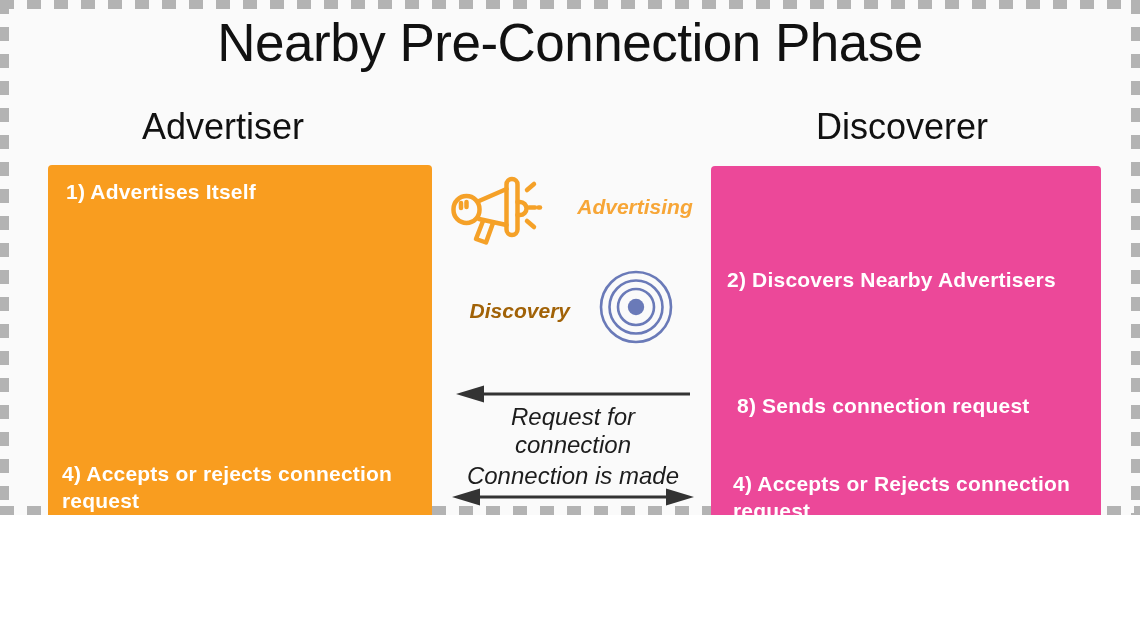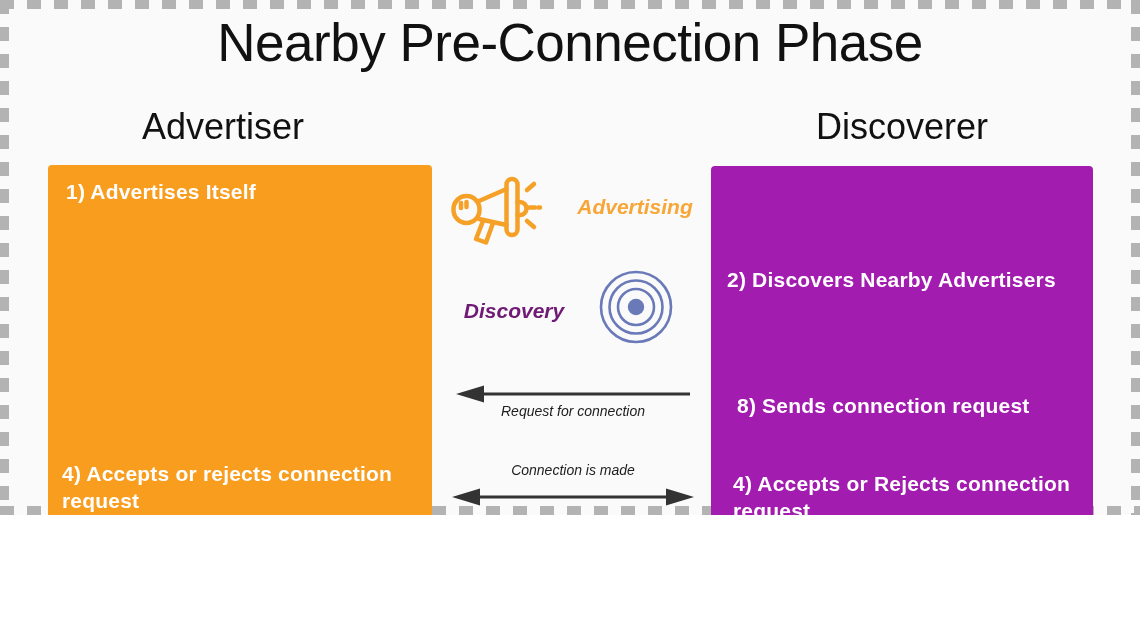--- a/index.html
+++ b/index.html
@@ -28,48 +28,48 @@
   }
   .col-header{
     position:absolute;top:106px;
     font-size:36px;font-weight:400;color:#111;text-align:center;
   }
   .col-header.adv{left:48px;width:350px;}
   .col-header.disc{left:711px;width:382px;}
 
   .box{position:absolute;top:165px;height:439px;border-radius:4px;}
   .box.orange{left:48px;width:384px;background:#f99d1f;}
-  .box.blue{left:711px;top:166px;width:382px;height:438px;background:#a21caf;}
+  .box.blue{left:711px;top:166px;width:382px;height:438px;background:#ec4899;padding-left:8px;}
 
   .step{
     position:absolute;color:#ffffff;font-weight:bold;
     font-size:21px;line-height:27px;letter-spacing:0.2px;
   }
   .step.s1{left:18px;top:13px;}
   .step.s4a{left:14px;top:295px;width:348px;}
   .step.s2{left:16px;top:100px;}
   .step.s3{left:26px;top:226px;}
   .step.s4b{left:22px;top:304px;width:348px;}
 
   .flow-label{
     position:absolute;font-style:italic;font-weight:bold;font-size:21px;
   }
   .advertising{left:560px;top:195px;width:150px;text-align:center;color:#f7a637;}
-  .discovery{left:458px;top:299px;width:112px;text-align:center;color:#701a75;}
+  .discovery{left:458px;top:299px;width:112px;text-align:right;color:#a16207;}
 
   .mega-icon{position:absolute;left:450px;top:176px;}
   .radar-icon{position:absolute;left:598px;top:269px;}
 
   .arrow-svg{position:absolute;}
   .arrow1{left:454px;top:383px;}
   .arrow2{left:450px;top:486px;}
 
   .arrow-label{
     position:absolute;left:452px;width:242px;text-align:center;
-    font-style:italic;font-size:14px;color:#1d1d1d;
+    font-style:italic;font-size:24px;color:#1d1d1d;
   }
   .lbl-request{top:403px;}
   .lbl-made{top:462px;}
   .lbl-accepted{top:509px;margin-top:16px;}
 </style>
 </head>
 <body>
 
 <div class="canvas">
 

